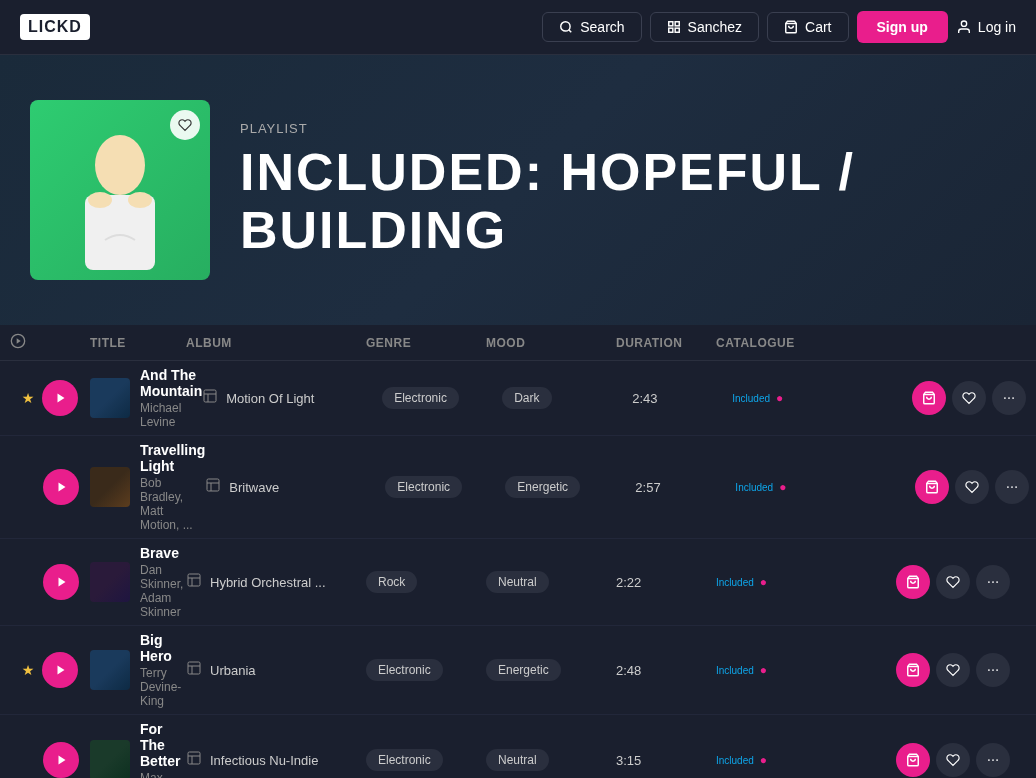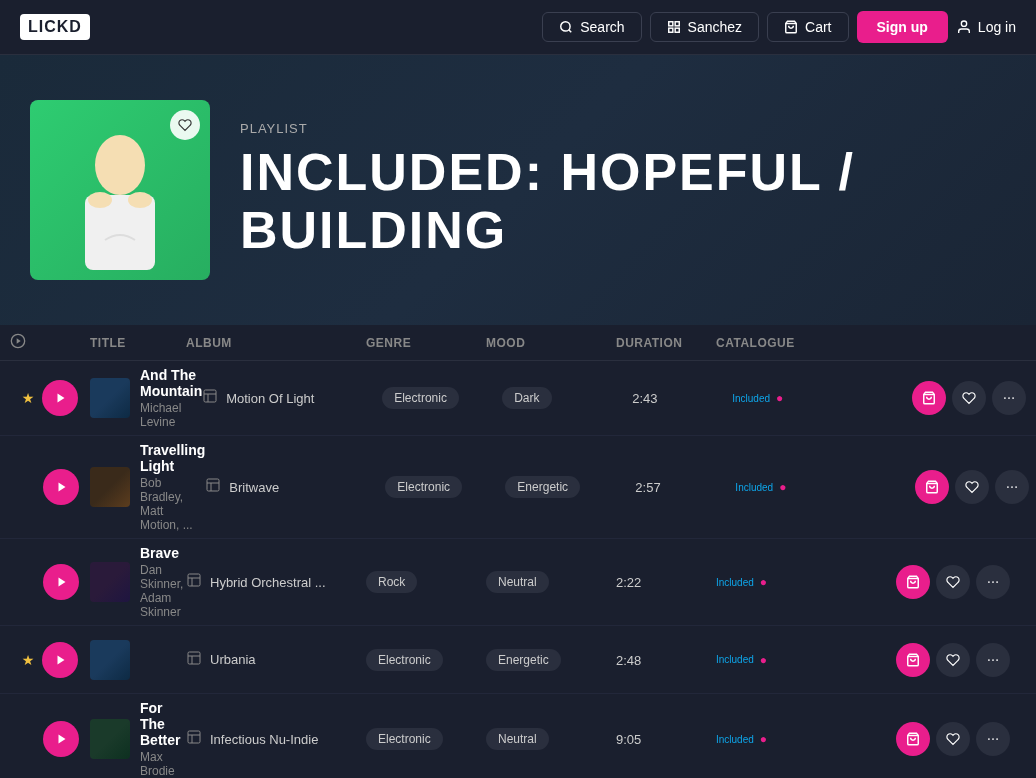--- a/index.html
+++ b/index.html
@@ -329,20 +329,24 @@
     <div class="track-num-cell col-play">
       <span class="star-icon">★</span>
       <button class="play-btn">
         <svg width="12" height="12" viewBox="0 0 24 24" fill="#fff">
               <polygon points="5,3 19,12 5,21"></polygon>
             </svg>
       </button>
     </div>
     <div class="track-info">
       <div class="thumb-small t4"></div>
+      <div class="track-details">
+        <span class="track-name">Big Hero</span>
+        <span class="track-artist">Terry Devine-King</span>
+      </div>
     </div>
     <div class="album-cell">
       <span class="album-icon">
         <svg width="16" height="16" viewBox="0 0 24 24" fill="none" stroke="#888" stroke-width="1.5">
               <rect x="3" y="3" width="18" height="18" rx="2"></rect>
               <line x1="3" y1="9" x2="21" y2="9"></line>
               <line x1="9" y1="21" x2="9" y2="9"></line>
             </svg>
       </span>
       <span class="album-name">Urbania</span>
@@ -408,21 +412,21 @@
       </span>
       <span class="album-name">Infectious Nu-Indie</span>
     </div>
     <div>
       <span class="genre-badge">Electronic</span>
     </div>
     <div>
       <span class="mood-badge">Neutral</span>
     </div>
     <div>
-      <span class="duration">9:05</span>
+      <span class="duration">3:15</span>
     </div>
     <div class="catalogue-cell">
       <span class="included-text">Included</span>
       <span class="dot-included">●</span>
     </div>
     <div class="actions-cell">
       <button class="action-btn action-cart">
         <svg width="14" height="14" viewBox="0 0 24 24" fill="none" stroke="#fff" stroke-width="2.5">
               <path d="M6 2 3 6v14a2 2 0 0 0 2 2h14a2 2 0 0 0 2-2V6l-3-4z"></path>
               <line x1="3" y1="6" x2="21" y2="6"></line>

